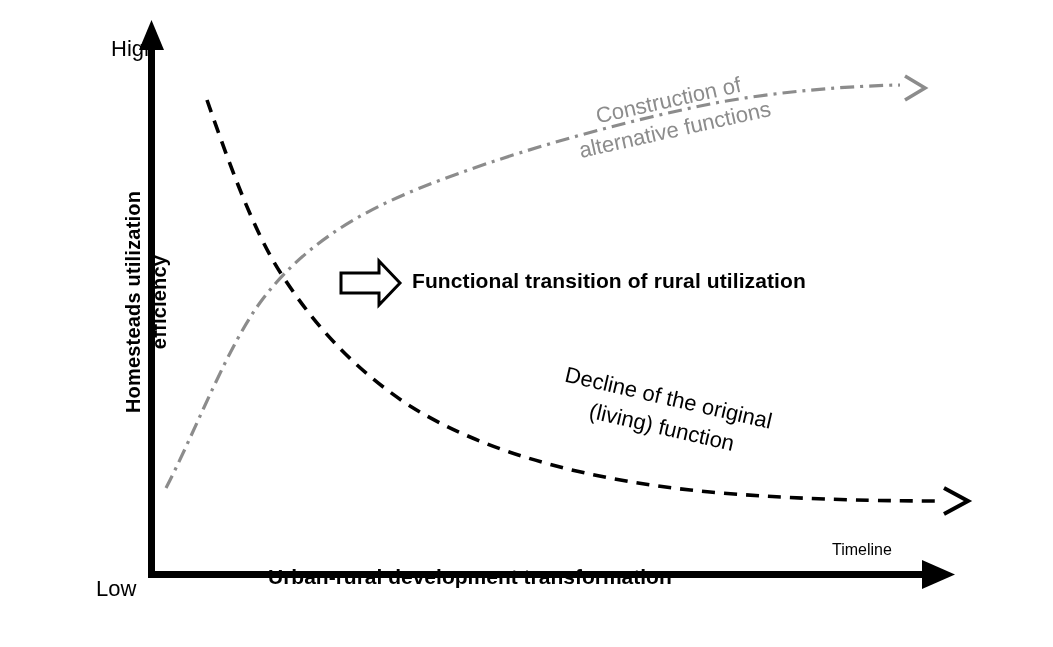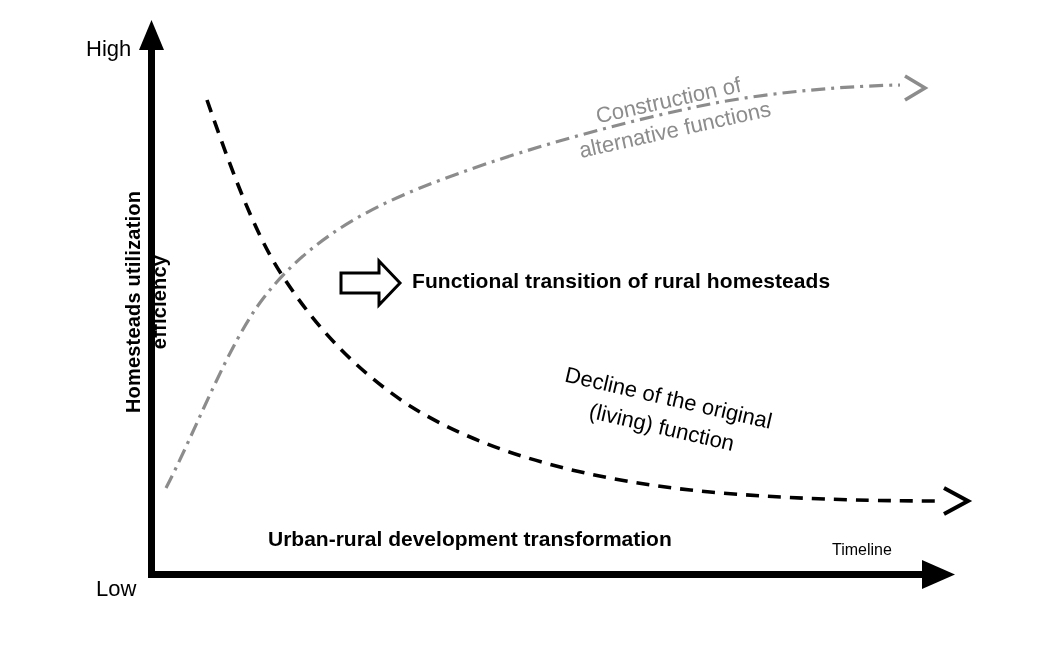--- a/index.html
+++ b/index.html
@@ -25,21 +25,21 @@
   }
 
   .txt {
     position: absolute;
     white-space: nowrap;
     line-height: 1.15;
   }
 
   
   #label-high {
-    left: 86px;
+    left: 111px;
     top: 36px;
     font-size: 22px;
     font-weight: 400;
   }
   #label-low {
     left: 96px;
     top: 576px;
     font-size: 22px;
     font-weight: 400;
   }
@@ -61,21 +61,21 @@
     letter-spacing: 0.2px;
     text-align: center;
     width: 280px;
     white-space: normal;
     line-height: 1.3;
   }
 
   
   #label-xaxis {
     left: 268px;
-    top: 527px;
+    top: 565px;
     font-size: 21px;
     font-weight: bold;
   }
 
   
   #label-transition {
     left: 412px;
     top: 269px;
     font-size: 21px;
     font-weight: bold;
@@ -152,17 +152,17 @@
 <div class="txt" id="label-high">High</div>
 
 <div class="txt" id="label-low">Low</div>
 
 <div class="txt" id="label-yaxis">Homesteads utilization efficiency</div>
 
 <div class="txt" id="label-xaxis">Urban-rural development transformation</div>
 
 <div class="txt" id="label-timeline">Timeline</div>
 
-<div class="txt" id="label-transition">Functional transition of rural homesteads</div>
+<div class="txt" id="label-transition">Functional transition of rural utilization</div>
 
 <div class="txt" id="label-construction">Construction of alternative functions</div>
 
 <div class="txt" id="label-decline">Decline of the original (living) function</div>
 
 </body></html>

